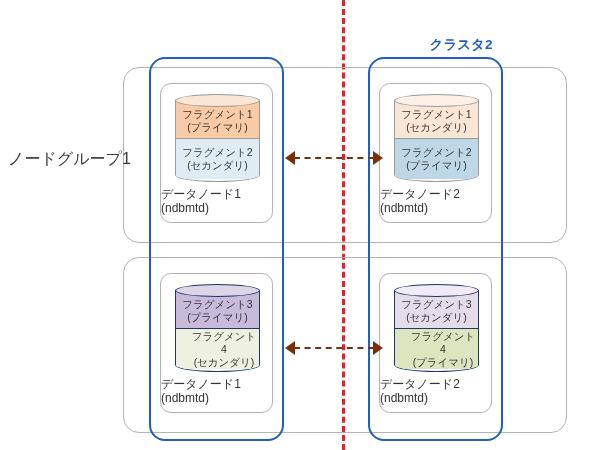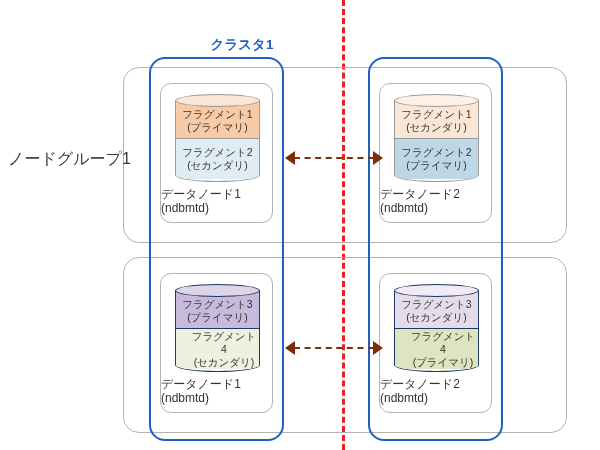--- a/index.html
+++ b/index.html
@@ -221,21 +221,21 @@
   }
 </style>
 </head>
 <body>
 
 <div id="canvas">
 
 
   <div class="split-line"></div>
 
-  <div class="cluster-title" id="cluster-title-1">クラスタ1</div>
+  <div class="cluster-title" id="cluster-title-2">クラスタ2</div>
 
   <div class="nodegroup-box" id="nodegroup-box-1"></div>
   <div class="nodegroup-box" id="nodegroup-box-2"></div>
 
   <div class="nodegroup-label" id="nodegroup-label-1">ノードグループ1</div>
 
   <div class="cluster-box" id="cluster-box-1"></div>
   <div class="cluster-box" id="cluster-box-2"></div>
 
   <div class="datanode-box" id="datanode-box-1">

